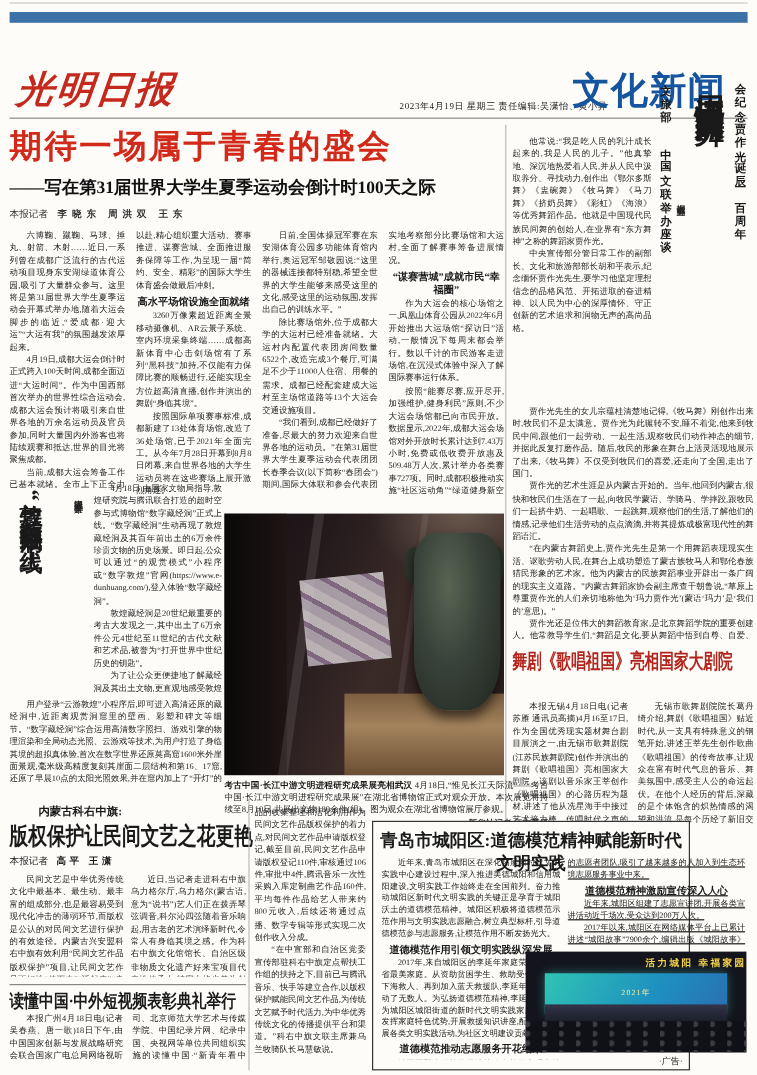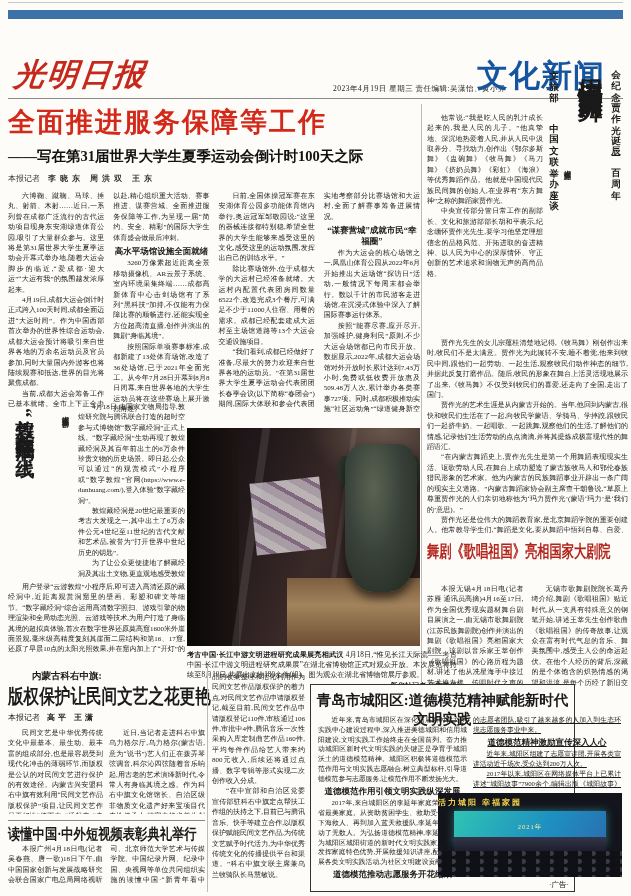--- a/index.html
+++ b/index.html
@@ -85,21 +85,21 @@
   #dd-rule{left:8px;top:820px;width:197px;height:1px;background:#888;}
   #dd-headline{left:8px;top:825px;font-size:15px;font-weight:bold;white-space:nowrap;
                transform:scaleX(.82);transform-origin:left;margin:0;}
   #dd-body{left:8px;top:844px;width:197px;height:49px;column-count:2;column-gap:8px;}
   
   #ad-qingdao{left:310px;top:684px;width:265px;height:208px;border:1px solid #333;box-sizing:border-box;background:#fdfcf9;}
   #qd-headline{position:absolute;left:0;top:6px;width:100%;text-align:center;font-size:14.5px;font-weight:bold;margin:0;}
   #qd-col1{position:absolute;left:7px;top:30px;width:149px;height:168px;}
   #qd-col2{position:absolute;left:162px;top:30px;width:148px;height:74px;text-decoration:underline;}
   #qd-photo{position:absolute;left:127px;top:108px;width:184px;height:84px;background:#14151c;overflow:hidden;}
-  #qd-banner{position:absolute;left:0;top:4px;width:100%;text-align:left;font-size:8px;font-weight:bold;color:#f5d34a;
+  #qd-banner{position:absolute;left:0;top:4px;width:100%;text-align:right;font-size:8px;font-weight:bold;color:#f5d34a;
              letter-spacing:2px;}
   #qd-screen{position:absolute;left:16px;top:18px;width:152px;height:34px;
              background:linear-gradient(120deg,#2fc4b4,#1e8fc0 60%,#2a6fb0);box-shadow:0 0 8px rgba(60,200,200,.5);}
   #qd-screen-text{position:absolute;left:0;top:12px;width:100%;text-align:center;font-size:6.5px;color:#ffef9e;letter-spacing:1px;}
   #qd-crowd{position:absolute;left:0;bottom:0;width:100%;height:26px;
      background:radial-gradient(circle at 10% 30%,#3a3b44 2px,transparent 3px) 0 0/14px 8px,#101117;}
   #qd-stage{position:absolute;left:16px;top:44px;width:152px;height:16px;background:linear-gradient(180deg,#33364a,#191b26);}
   #qd-ad-marker{position:absolute;right:5px;bottom:1px;font-size:7.5px;color:#222;}
 </style>
 </head>
@@ -110,21 +110,21 @@
   <div class="abs" id="top-rule"></div>
   <div class="abs" id="top-bar"></div>
 
   <div class="abs" id="masthead">光明日报</div>
   <div class="abs" id="dateline">2023年4月19日 星期三  责任编辑:吴潇怡、黄小异</div>
   <div class="abs" id="section-title">文化新闻</div>
   <div class="abs" id="page-number">09</div>
   <div class="abs" id="header-rule"></div>
 
   <div class="abs" id="art-chengdu">
-    <h1 id="cd-headline">全面推进服务保障等工作</h1>
+    <h1 id="cd-headline">期待一场属于青春的盛会</h1>
     <h2 id="cd-subtitle">——写在第31届世界大学生夏季运动会倒计时100天之际</h2>
     <div id="cd-byline">
       <span>本报记者</span>
       <b>李晓东  周洪双  王东</b>
     </div>
     <div id="cd-flow" class="flow body7">
         <p>六博鞠、蹴鞠、马球、捶丸、射箭、木射……近日,一系列曾在成都广泛流行的古代运动项目现身东安湖绿道体育公园,吸引了大量群众参与。这里将是第31届世界大学生夏季运动会开幕式举办地,随着大运会脚步的临近,“爱成都·迎大运”“大运有我”的氛围越发浓厚起来。</p>
         <p>4月19日,成都大运会倒计时正式跨入100天时间,成都全面迈进“大运时间”。作为中国西部首次举办的世界性综合运动会,成都大运会预计将吸引来自世界各地的万余名运动员及官员参加,同时大量国内外游客也将陆续观赛和抵达,世界的目光将聚焦成都。</p>
         <p>当前,成都大运会筹备工作已基本就绪。全市上下正全力以赴,精心组织重大活动、赛事推进、谋赛营城、全面推进服务保障等工作,为呈现一届“简约、安全、精彩”的国际大学生体育盛会做最后冲刺。</p>
         <h5>高水平场馆设施全面就绪</h5>

